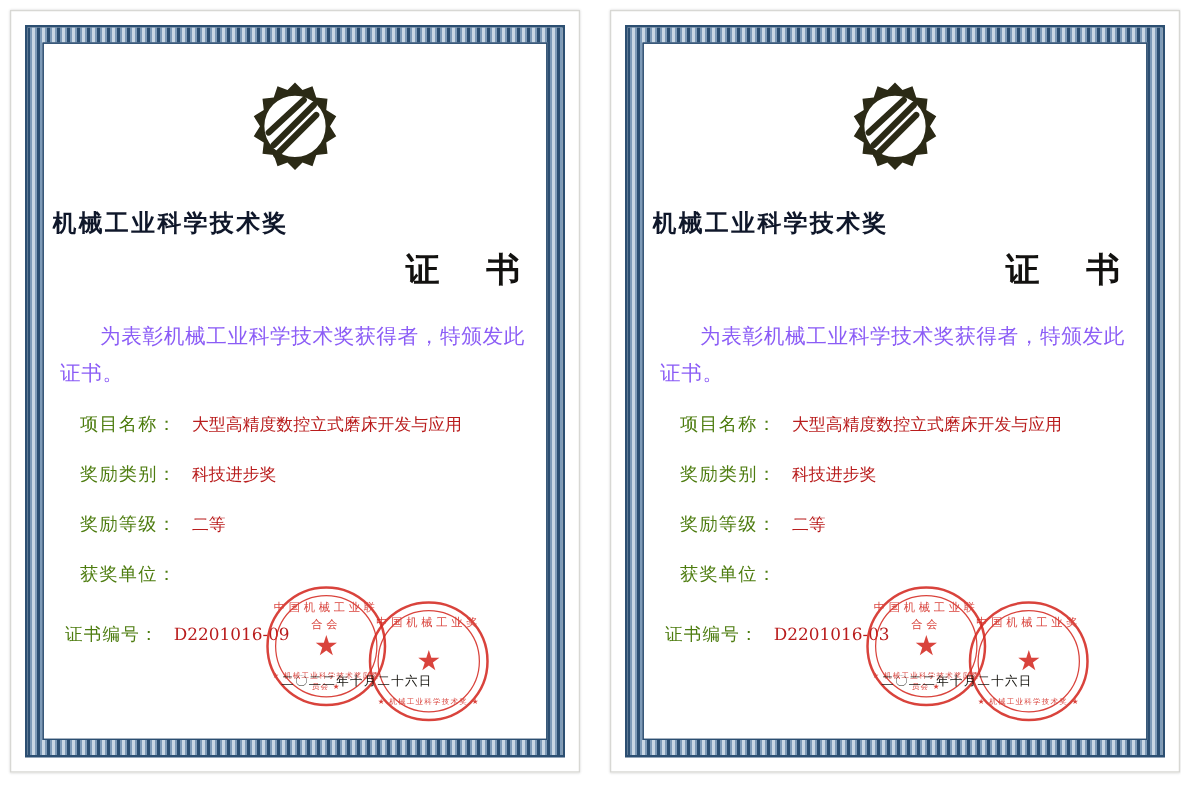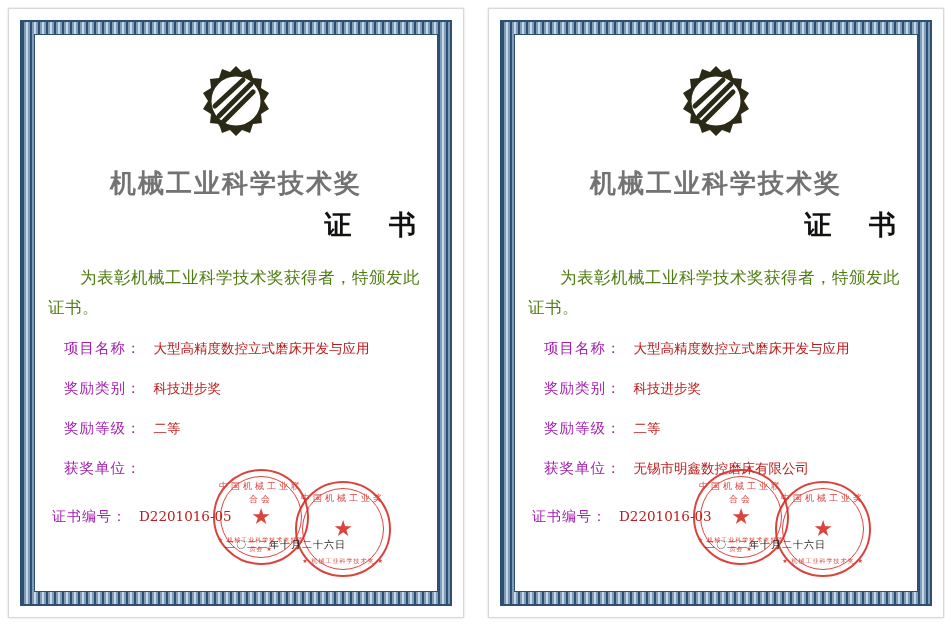--- a/index.html
+++ b/index.html
@@ -100,63 +100,62 @@
   .emblem {
     margin: 18px auto 0;
     width: 110px;
     height: 96px;
     display: block;
   }
 
   
   .title-main {
     margin: 10px 0 0;
-    text-align: center;
     font-family: "DejaVu Serif", "Liberation Serif", serif;
     font-weight: bold;
-    font-size: 26px;
+    font-size: 19px;
     letter-spacing: 2px;
-    color: #737373;
+    color: #0f172a;
   }
   .title-sub {
     margin: 6px 0 0;
     text-align: right;
     font-family: "DejaVu Serif", "Liberation Serif", serif;
     font-weight: bold;
     font-size: 27px;
     letter-spacing: 14px;
     text-indent: 14px;
     color: #12110f;
   }
 
   
   .para {
     margin: 20px 6px 0 6px;
     font-family: "DejaVu Serif", "Liberation Serif", serif;
     font-size: 16.5px;
     line-height: 30px;
-    color: #4d7c0f;
+    color: #8b5cf6;
     text-indent: 32px;
     letter-spacing: 0.5px;
   }
 
   
   .fields {
     margin: 16px 0 0 0;
   }
   .field-row {
     display: flex;
     align-items: baseline;
     margin: 0 0 21px 0;
     padding-left: 22px;
   }
   .field-label {
     font-family: "DejaVu Serif", "Liberation Serif", serif;
     font-size: 14.5px;
-    color: #a21caf;
+    color: #4d7c0f;
     letter-spacing: 1px;
     white-space: nowrap;
   }
   .field-value {
     font-family: "DejaVu Serif", "Liberation Serif", serif;
     font-size: 13.5px;
     color: #b91c1c;
     margin-left: 12px;
     white-space: nowrap;
   }
@@ -274,21 +273,21 @@
         </div>
         <div class="field-row">
           <span class="field-label">奖励等级：</span>
           <span class="field-value">二等</span>
         </div>
         <div class="field-row">
           <span class="field-label">获奖单位：</span>
         </div>
         <div class="field-row cert-no">
           <span class="field-label">证书编号：</span>
-          <span class="field-value">D2201016-05</span>
+          <span class="field-value">D2201016-09</span>
         </div>
       </div>
 
       <div class="stamp-area">
         <div class="stamp stamp-a">
           <div class="stamp-inner"></div>
           <div class="stamp-text-top">中国机械工业联合会</div>
           <div class="stamp-star">★</div>
           <div class="stamp-text-bottom">★ 机械工业科学技术奖励委员会 ★</div>
         </div>
@@ -339,21 +338,20 @@
         <div class="field-row">
           <span class="field-label">奖励类别：</span>
           <span class="field-value">科技进步奖</span>
         </div>
         <div class="field-row">
           <span class="field-label">奖励等级：</span>
           <span class="field-value">二等</span>
         </div>
         <div class="field-row">
           <span class="field-label">获奖单位：</span>
-          <span class="field-value">无锡市明鑫数控磨床有限公司</span>
         </div>
         <div class="field-row cert-no">
           <span class="field-label">证书编号：</span>
           <span class="field-value">D2201016-03</span>
         </div>
       </div>
 
       <div class="stamp-area">
         <div class="stamp stamp-a">
           <div class="stamp-inner"></div>

